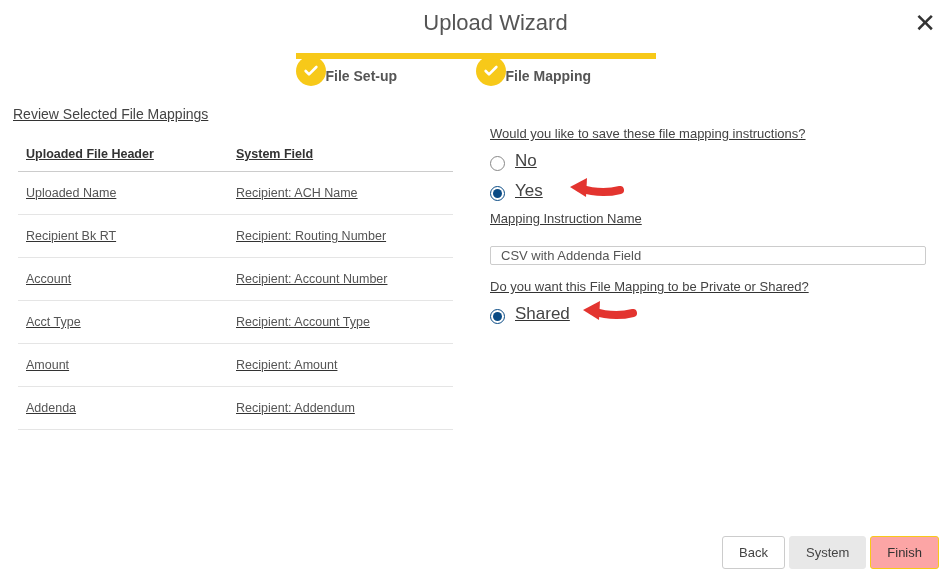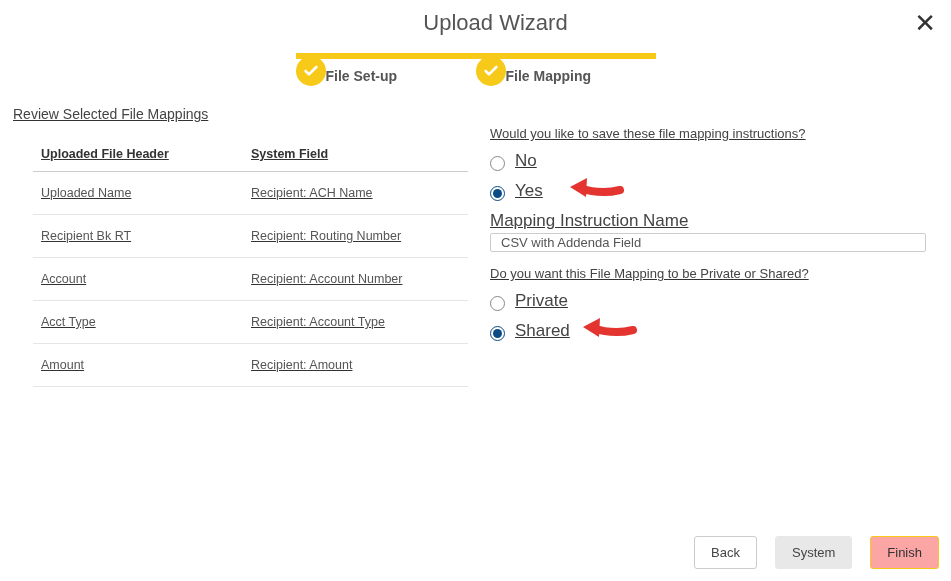--- a/index.html
+++ b/index.html
@@ -106,21 +106,21 @@
     }
     .section-title {
       font-size: 14px;
       color: #444;
       margin-bottom: 15px;
       padding-left: 3px;
     }
     .mapping-table {
       width: 435px;
       border-collapse: collapse;
-      margin-left: 23px;
+      margin-left: 8px;
     }
     .mapping-table th {
       text-align: left;
       font-size: 12.5px;
       font-weight: 700;
       color: #333;
       padding: 10px 8px;
       border-bottom: 1px solid #ccc;
     }
     .mapping-table td {
@@ -165,41 +165,41 @@
       border-color: #0a4b85;
     }
     .radio.selected::after {
       content: '';
       width: 9px;
       height: 9px;
       background: #0a4b85;
       border-radius: 50%;
     }
     .field-label {
-      font-size: 17px;
-      color: #444;
-      margin-bottom: 2px;
+      font-size: 13px;
+      color: #444;
+      margin-bottom: 20px;
     }
     .text-input {
       width: 100%;
       padding: 1px 10px;
       font-size: 13px;
       border: 1px solid #ccc;
       border-radius: 2px;
       color: #555;
       margin-bottom: 14px;
       font-family: inherit;
     }
 
     .footer {
       position: absolute;
       bottom: 12px;
       right: 12px;
       display: flex;
-      gap: 18px;
+      gap: 4px;
     }
     .btn {
       padding: 8px 16px;
       font-size: 13px;
       border-radius: 3px;
       cursor: pointer;
       font-family: inherit;
     }
     .btn-back {
       background: #fff;
@@ -278,20 +278,24 @@
             <td>Recipient: Account Number</td>
           </tr>
           <tr>
             <td>Acct Type</td>
             <td>Recipient: Account Type</td>
           </tr>
           <tr>
             <td>Amount</td>
             <td>Recipient: Amount</td>
           </tr>
+          <tr>
+            <td>Addenda</td>
+            <td>Recipient: Addendum</td>
+          </tr>
         </tbody>
     </table>
   </div>
 
   <div class="right-panel">
     <div class="question">Would you like to save these file mapping instructions?</div>
 
     <div class="radio-row">
       <span class="radio" id="radio-no"></span>
       <span>No</span>
@@ -304,24 +308,20 @@
           <path d="M55 15 Q 35 20 15 13" stroke="#e3342f" stroke-width="8" fill="none" stroke-linecap="round"></path>
           <path d="M5 12 L22 3 L21 22 Z" fill="#e3342f"></path>
         </svg>
     </div>
 
     <div class="field-label" style="position:relative;">Mapping Instruction Name</div>
     <input type="text" class="text-input" value="CSV with Addenda Field" style="">
 
     <div class="question">Do you want this File Mapping to be Private or Shared?</div>
 
-    <div class="radio-row">
-      <span class="radio" id="radio-private"></span>
-      <span>Private</span>
-    </div>
 
     <div class="radio-row">
       <span class="radio selected" id="radio-shared"></span>
       <span>Shared</span>
       <svg class="arrow" style="left:88px; top:-6px;" width="60" height="30" viewBox="0 0 60 30">
           <path d="M55 15 Q 35 20 15 13" stroke="#e3342f" stroke-width="8" fill="none" stroke-linecap="round"></path>
           <path d="M5 12 L22 3 L21 22 Z" fill="#e3342f"></path>
         </svg>
     </div>
   </div>

